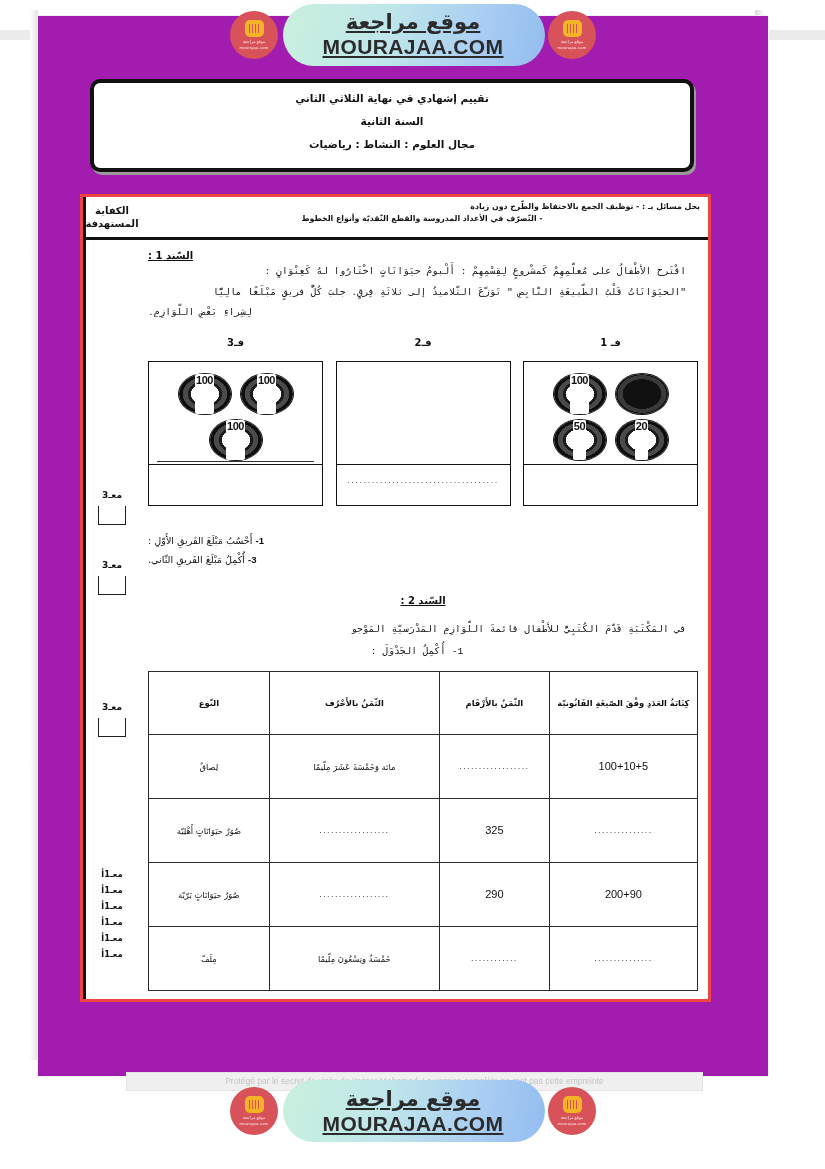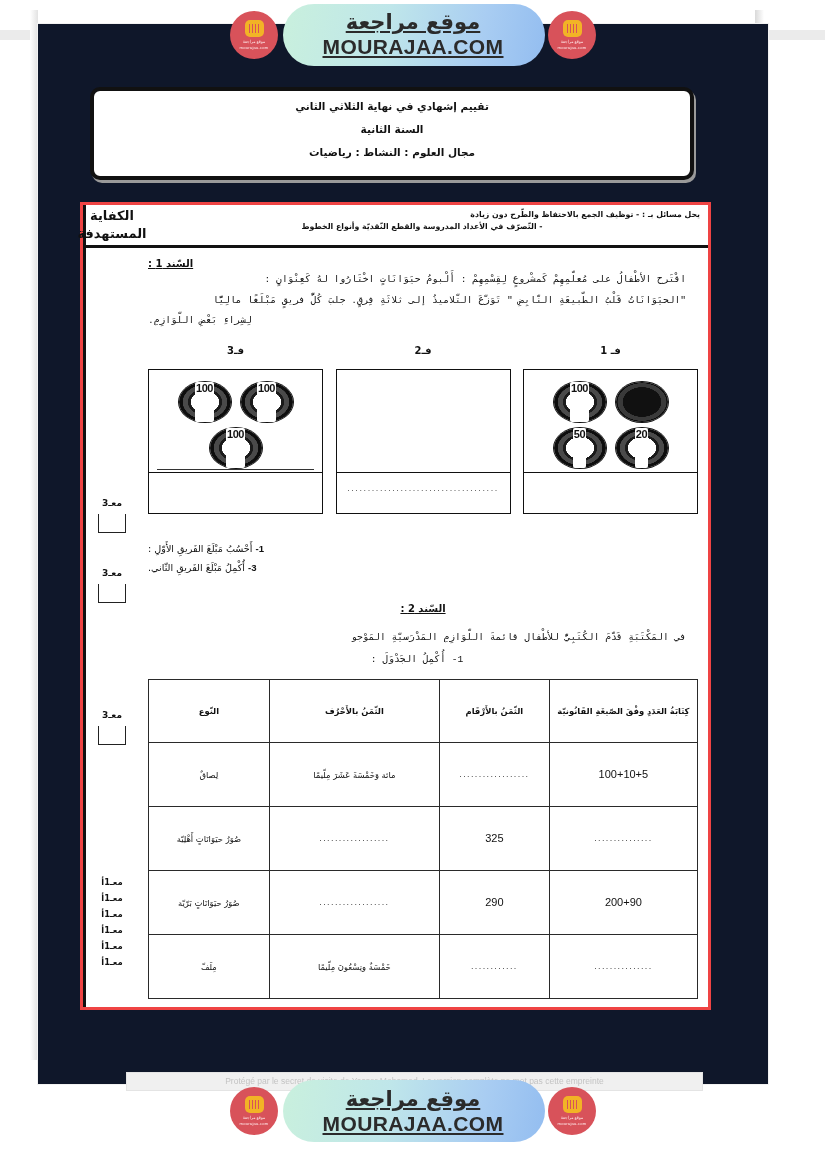--- a/index.html
+++ b/index.html
@@ -17,24 +17,24 @@
 
   
   .page-canvas {
     position: absolute;
     inset: 0;
     background: #ffffff;
   }
   .sheet {
     position: absolute;
     left: 38px;
-    top: 24px;
+    top: 16px;
     width: 730px;
     height: 1060px;
-    background: #0f172a;
+    background: #a21caf;
     box-shadow: 0 0 0 1px #f2f2f2;
   }
   .edge-shadow-right {
     position: absolute;
     left: 755px;
     top: 10px;
     width: 9px;
     height: 1050px;
     background: linear-gradient(to right, #d9d9d9, #ffffff);
   }
@@ -205,21 +205,21 @@
     width: 52px;
     border-left: 3px solid #111;
     display: flex;
     align-items: center;
     justify-content: center;
     text-align: center;
     flex: none;
   }
   .head-comp span {
     font-family: "DejaVu Sans", sans-serif;
-    font-size: 13px;
+    font-size: 10px;
     font-weight: bold;
     line-height: 1.35;
     color: #111;
   }
   .head-text {
     flex: 1;
     padding: 4px 8px 3px 6px;
     text-align: right;
   }
   .head-text div {

